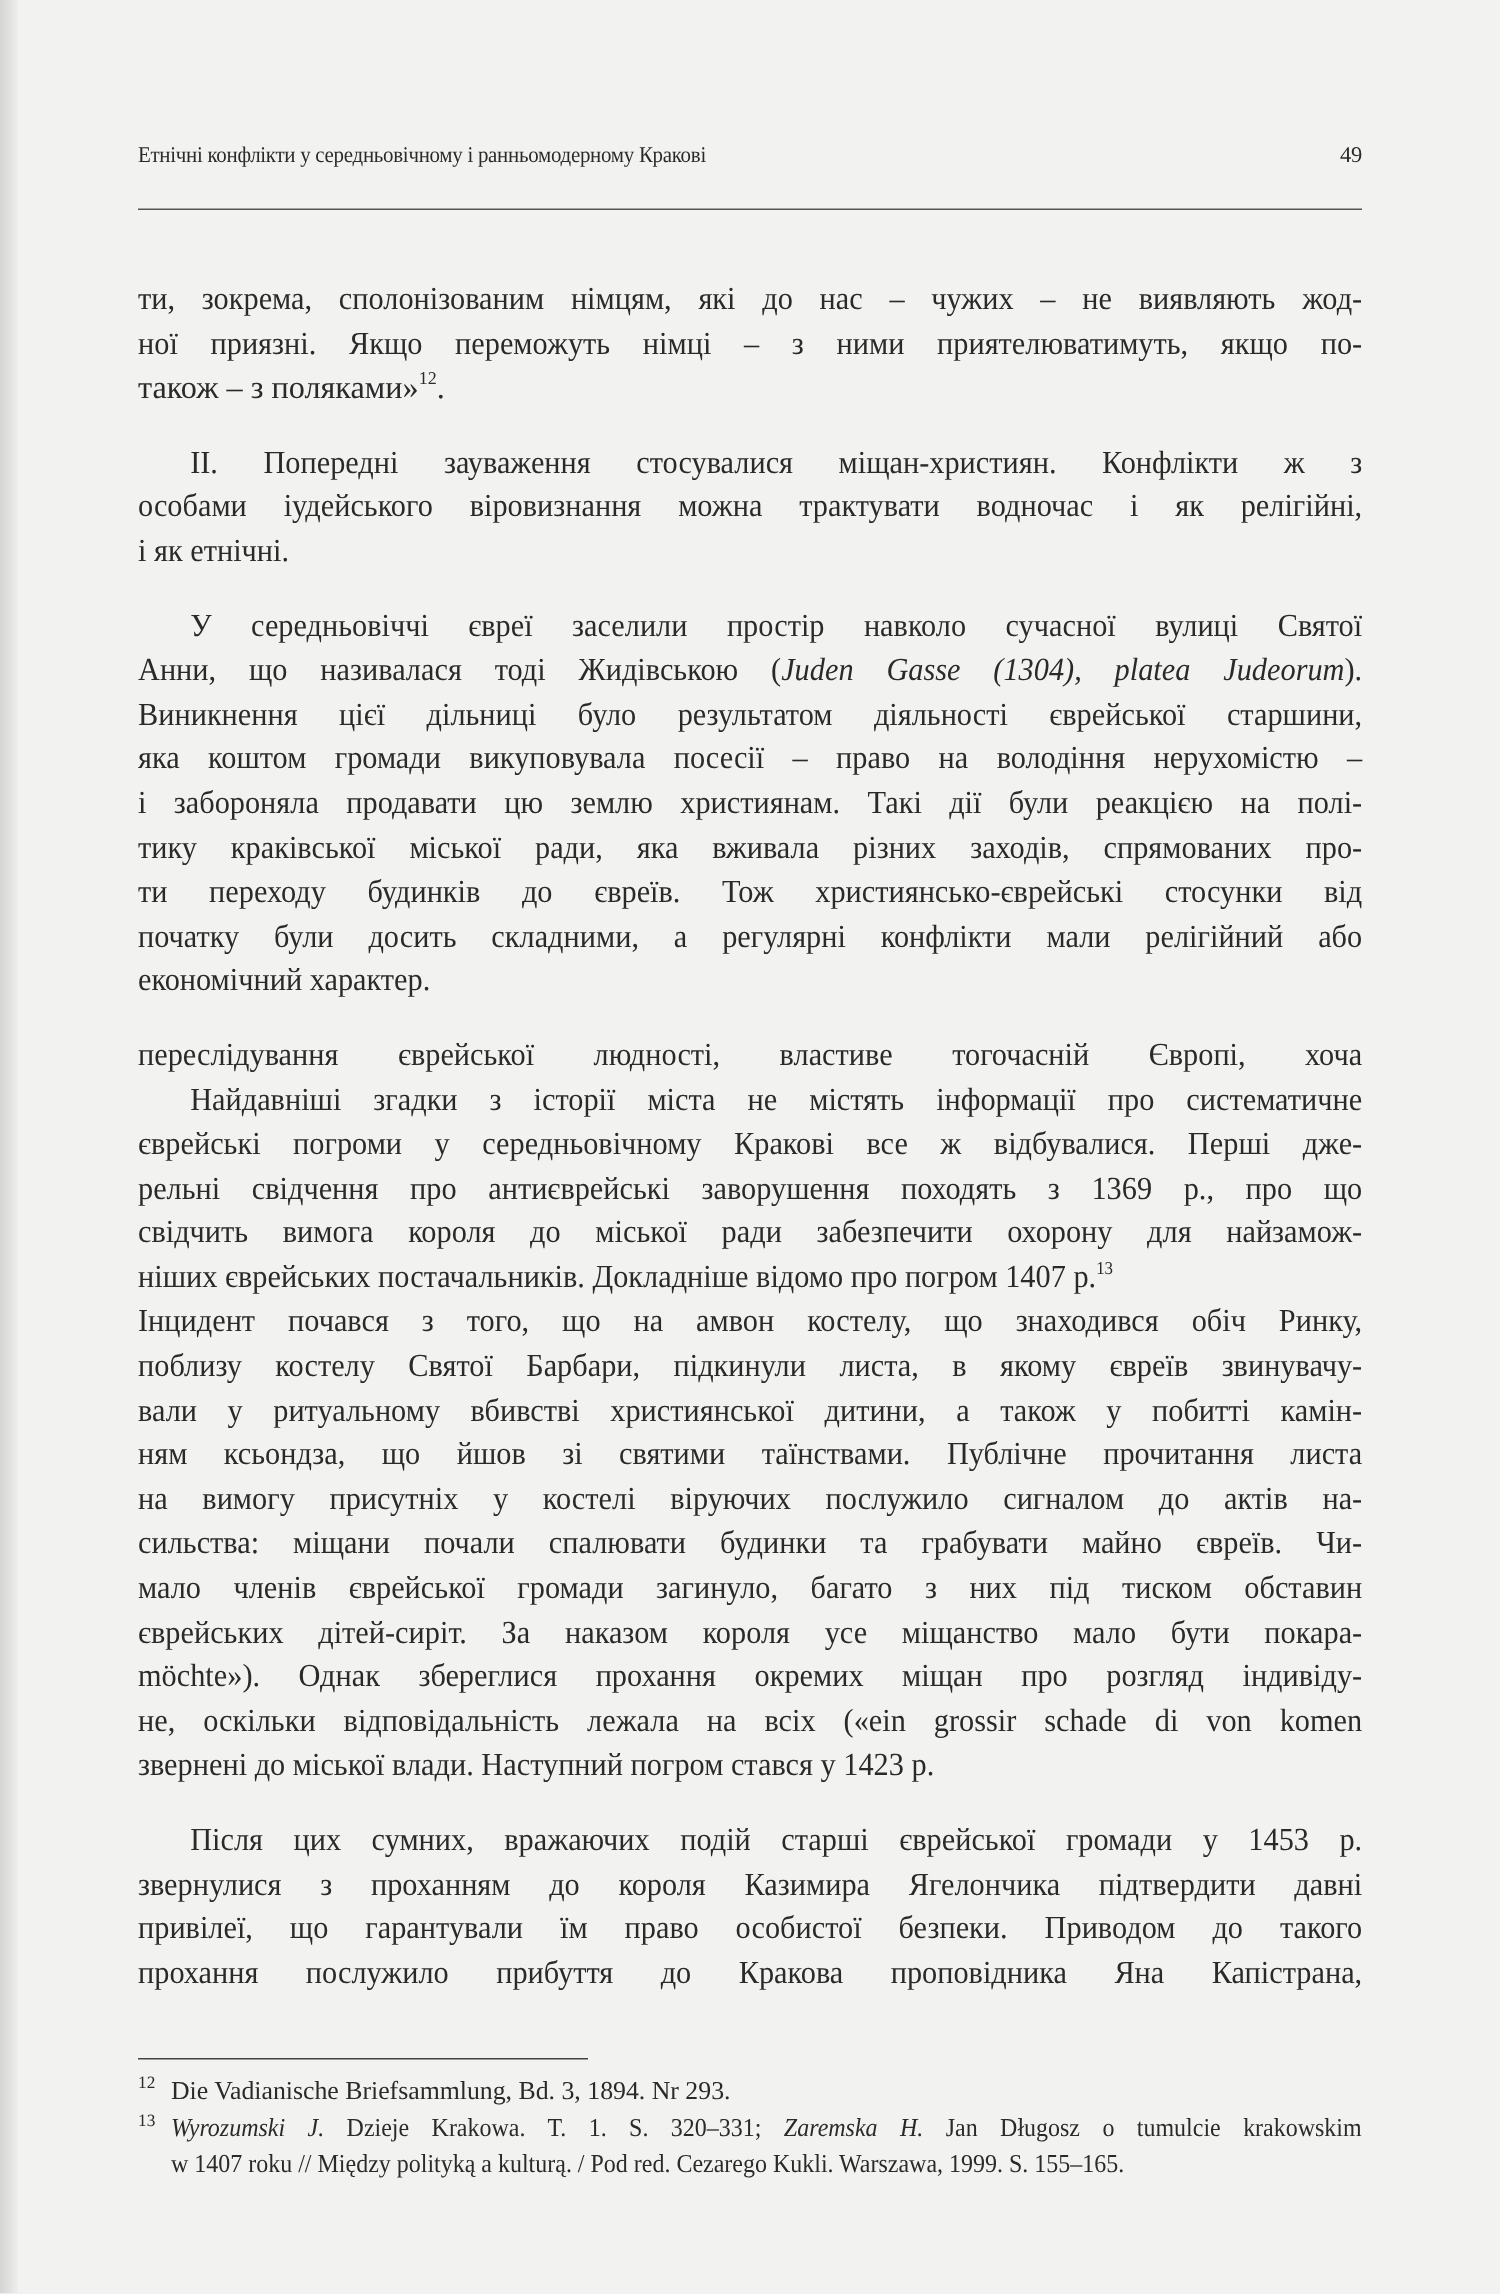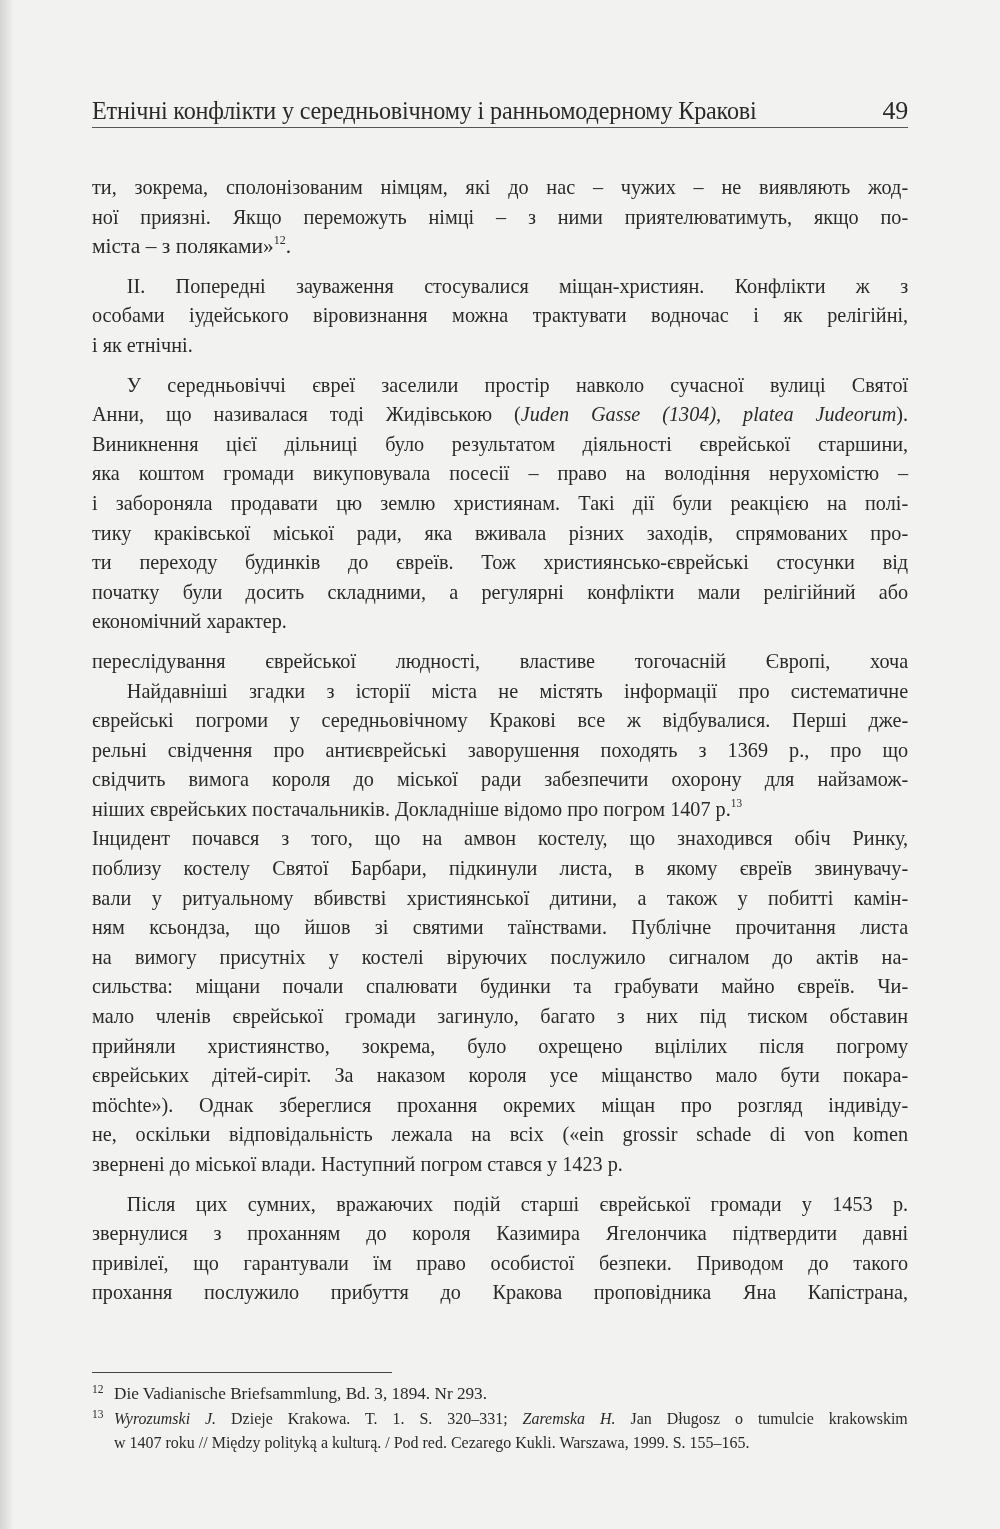--- a/index.html
+++ b/index.html
@@ -12,37 +12,37 @@
   }
   .binding {
     position: absolute; left: 0; top: 0; width: 12px; height: 1529px;
     background: linear-gradient(to right, #d4d4d3 0%, #e3e3e2 60%, #eeeeed 100%);
   }
   .page {
     position: absolute; left: 92px; top: 96px; width: 816px;
   }
   .running-header {
     display: flex; justify-content: space-between; align-items: baseline;
-    font-size: 26px; letter-spacing: -0.2px;
-    padding-bottom: 4px;
+    font-size: 15px; letter-spacing: -0.2px;
+    padding-bottom: 16px;
     border-bottom: 1.5px solid #555;
     height: 27px;
   }
   .running-header .title { transform: scaleX(0.93); transform-origin: left center; white-space: nowrap; }
   .body-text {
     margin-top: 45px;
     font-size: 21.5px;
     line-height: 29.6px;
   }
   .body-text p {
     margin: 0;
     text-align: justify;
     text-align-last: left;
   }
-  .body-text p + p { margin-top: 10px; }
+  .body-text p + p { margin-top: 20px; }
   .body-text .line {
     display: block; white-space: nowrap;
     text-align: justify; text-align-last: justify;
   }
   .body-text .line.last { text-align-last: left; }
   .body-text .line.indent { text-indent: 37px; }
   .narrow { transform: scaleX(0.94); transform-origin: left center; width: 106.4%; display:block; }
   sup { font-size: 12px; line-height: 0; vertical-align: 9px; }
   i { font-style: italic; }
   .footnote-rule {
@@ -73,21 +73,21 @@
 
   <div class="body-text">
 
     <p>
       <span class="line">
           <span class="narrow">ти, зокрема, сполонізованим німцям, які до нас – чужих – не виявляють жод-</span>
         </span>
       <span class="line">
           <span class="narrow">ної приязні. Якщо переможуть німці – з ними приятелюватимуть, якщо по-</span>
         </span>
-      <span class="line last"><span>міста – з поляками»</span><sup>12</sup><span>.</span></span>
+      <span class="line last"><span>також – з поляками»</span><sup>12</sup><span>.</span></span>
     </p>
 
     <p>
       <span class="line indent">
           <span class="narrow">II. Попередні зауваження стосувалися міщан-християн. Конфлікти ж з</span>
         </span>
       <span class="line">
           <span class="narrow">особами іудейського віровизнання можна трактувати водночас і як релігійні,</span>
         </span>
       <span class="line last">
@@ -157,23 +157,20 @@
           <span class="narrow">ням ксьондза, що йшов зі святими таїнствами. Публічне прочитання листа</span>
         </span>
       <span class="line">
           <span class="narrow">на вимогу присутніх у костелі віруючих послужило сигналом до актів на-</span>
         </span>
       <span class="line">
           <span class="narrow">сильства: міщани почали спалювати будинки та грабувати майно євреїв. Чи-</span>
         </span>
       <span class="line">
           <span class="narrow">мало членів єврейської громади загинуло, багато з них під тиском обставин</span>
-        </span>
-      <span class="line">
-          <span class="narrow">прийняли християнство, зокрема, було охрещено вцілілих після погрому</span>
         </span>
       <span class="line">
           <span class="narrow">єврейських дітей-сиріт. За наказом короля усе міщанство мало бути покара-</span>
         </span>
       <span class="line">
           <span class="narrow">möchte»). Однак збереглися прохання окремих міщан про розгляд індивіду-</span>
         </span>
       <span class="line">
           <span class="narrow">не, оскільки відповідальність лежала на всіх («ein grossir schade di von komen</span>
         </span>

